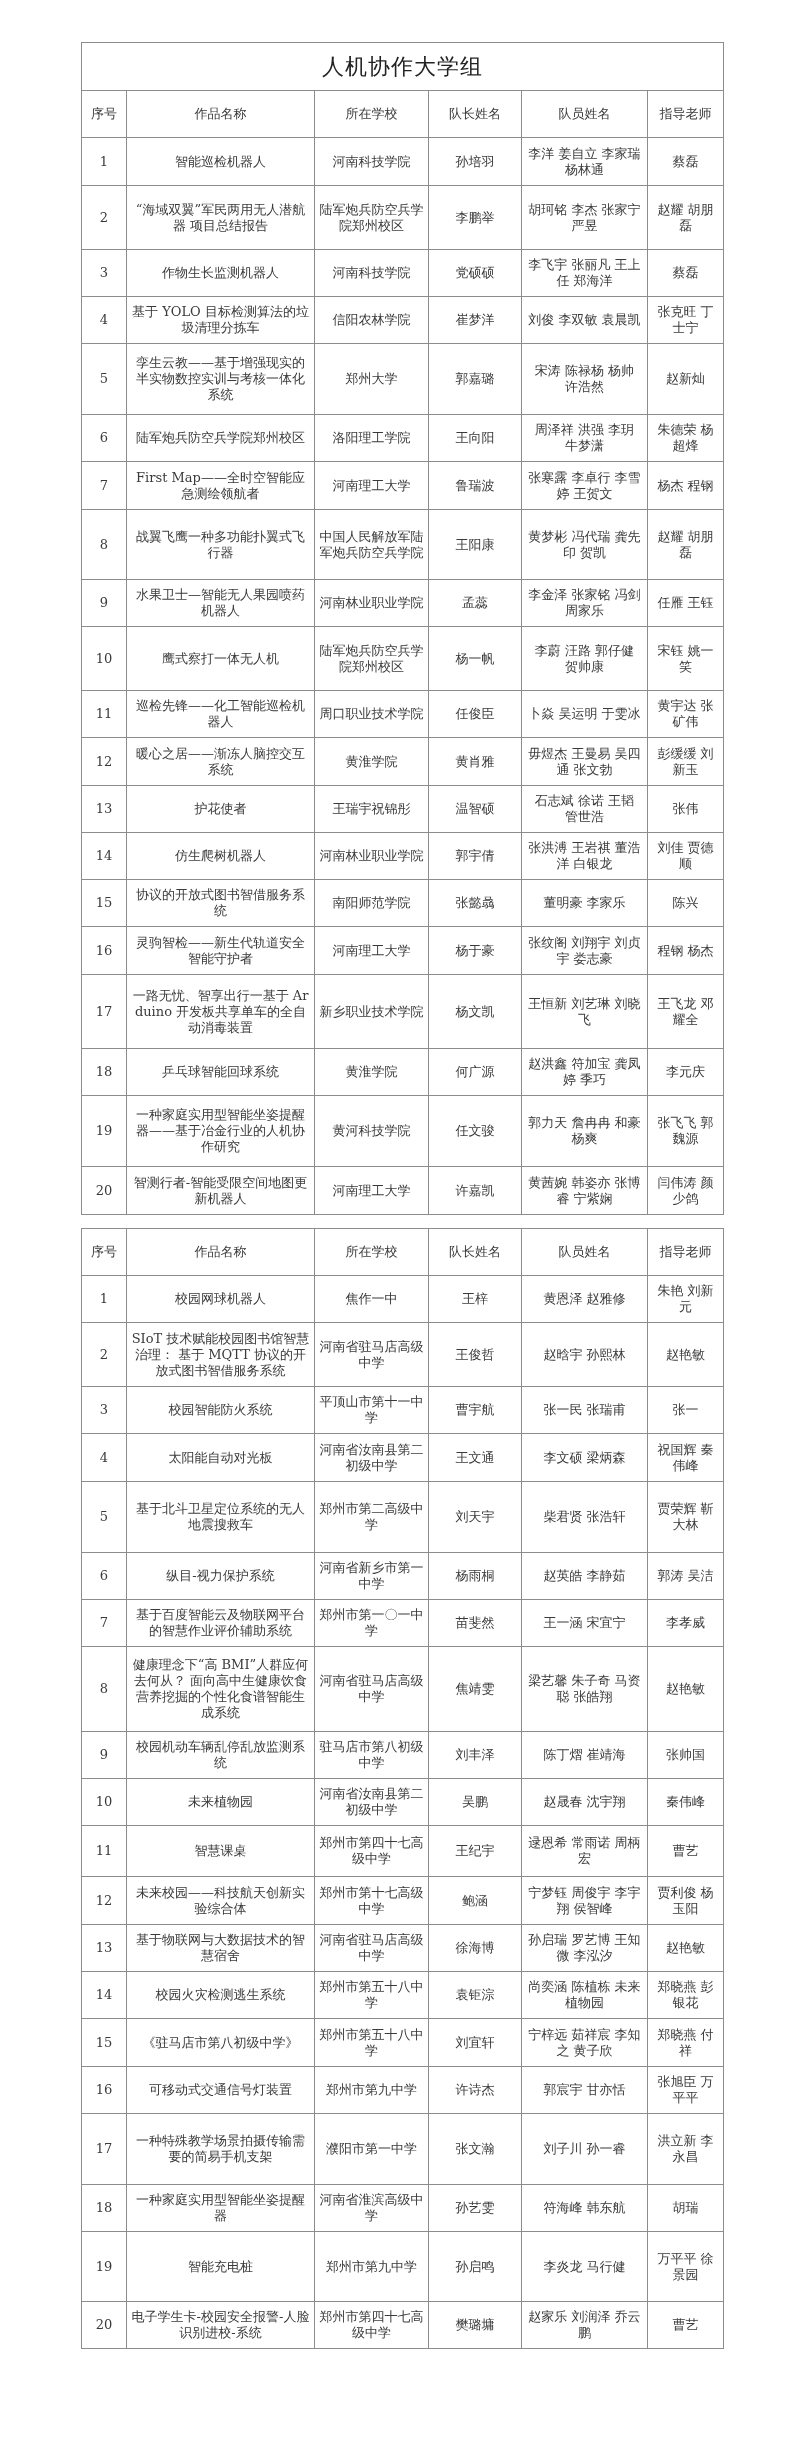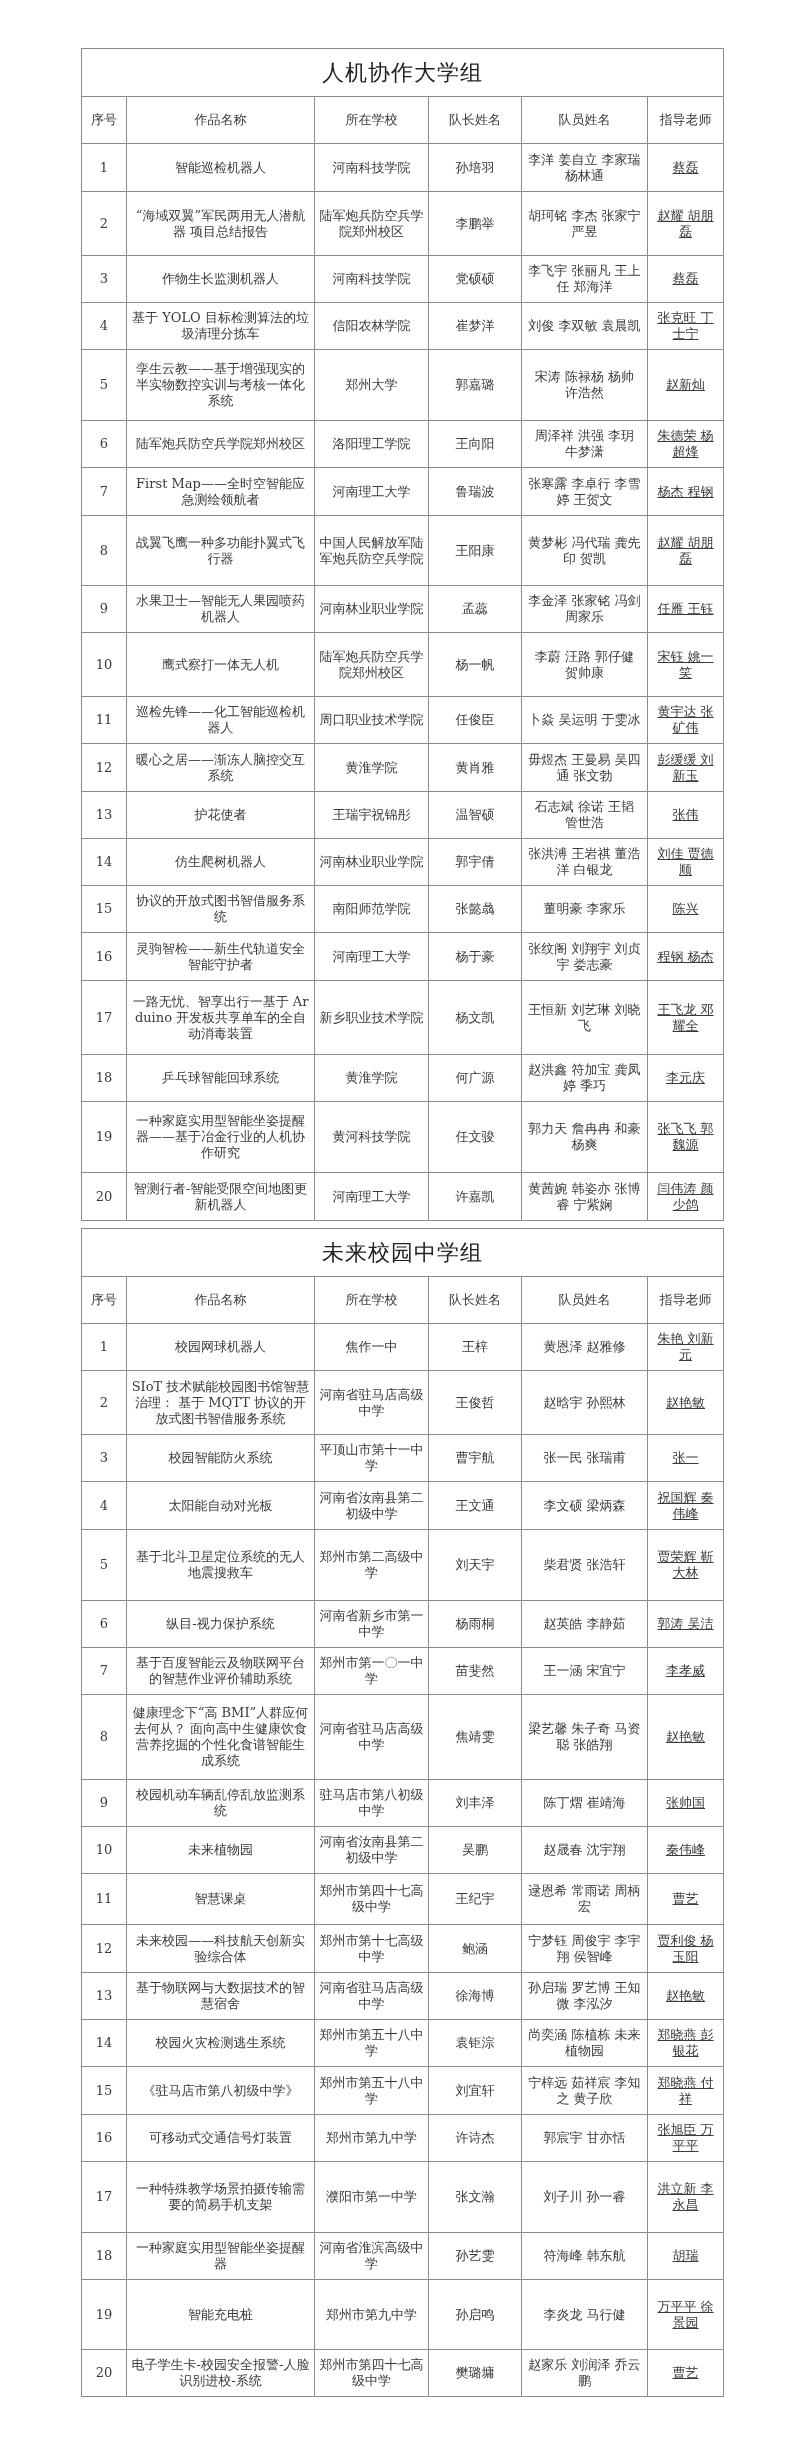--- a/index.html
+++ b/index.html
@@ -16,28 +16,28 @@
   .title-cell { font-size: 22px !important; line-height: 26px !important; color: #222 !important;
                 letter-spacing: 1px; }
   .hdr th { font-size: 13.5px; color: #3a3a3a; }
   .c-idx { width: 45px; }
   .c-name { width: 188px; }
   .c-school { width: 114px; }
   .c-leader { width: 93px; }
   .c-members { width: 126px; }
   .c-advisor { width: 76px; }
   .members { padding: 0 6px !important; }
-  .advisor { padding: 0 8px !important; text-decoration: underline; }
+  .advisor { padding: 0 8px !important; }
 </style>
 </head>
 <body>
 
 <div class="sheet">
 
-  <table class="grid" id="tbl1" style="top:48px;">
+  <table class="grid" id="tbl1" style="top:42px;">
     <colgroup>
       <col class="c-idx">
         <col class="c-name">
         <col class="c-school">
         <col class="c-leader">
         <col class="c-members">
         <col class="c-advisor">
     </colgroup>
     <tbody>
         <tr style="height:48px;">
@@ -219,23 +219,20 @@
   <table class="grid" id="tbl2" style="top:1228px;">
     <colgroup>
       <col class="c-idx">
         <col class="c-name">
         <col class="c-school">
         <col class="c-leader">
         <col class="c-members">
         <col class="c-advisor">
     </colgroup>
     <tbody>
-        <tr style="height:48px;">
-      <td colspan="6" class="title-cell">未来校园中学组</td>
-    </tr>
     <tr class="hdr" style="height:47px;">
       <th>序号</th>
       <th>作品名称</th>
       <th>所在学校</th>
       <th>队长姓名</th>
       <th>队员姓名</th>
       <th>指导老师</th>
     </tr>
     </tbody>
       <tbody id="body2">

